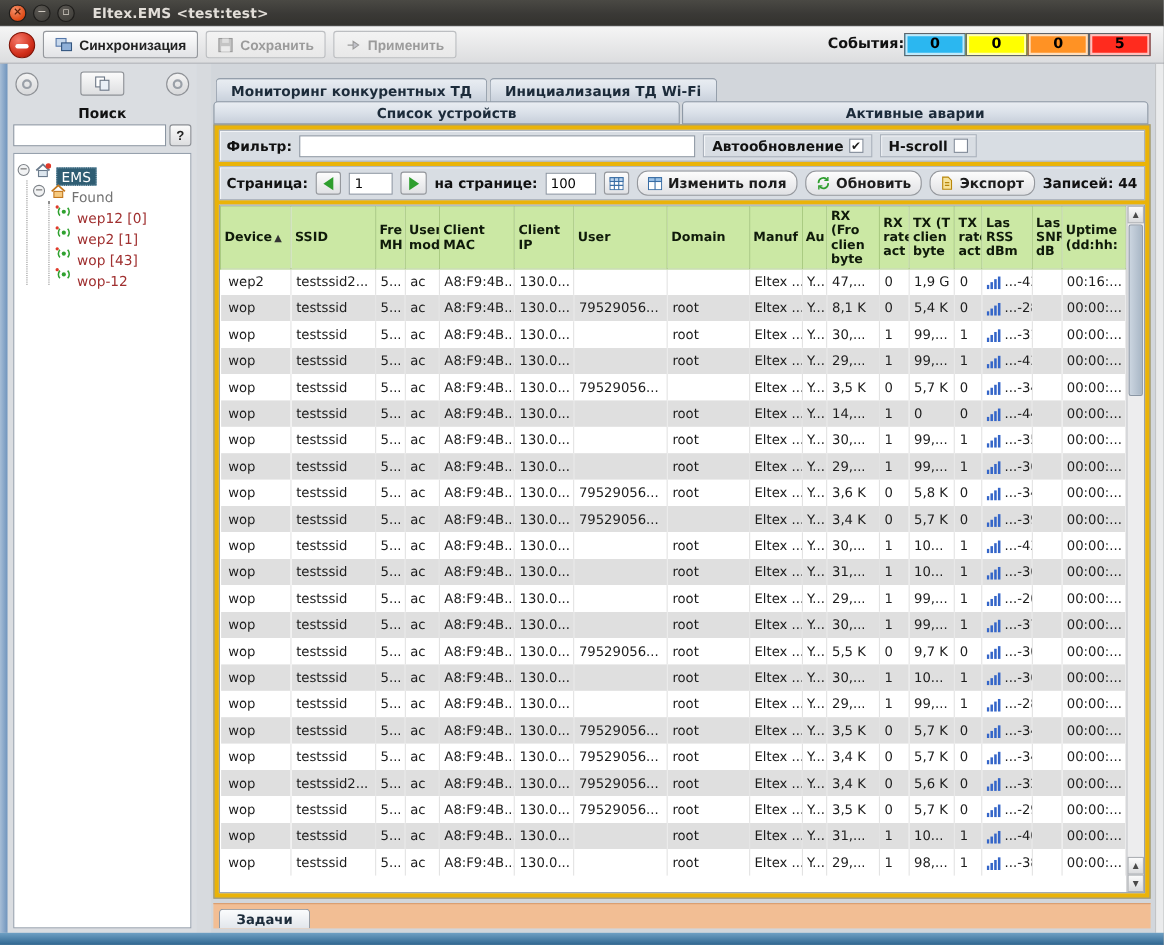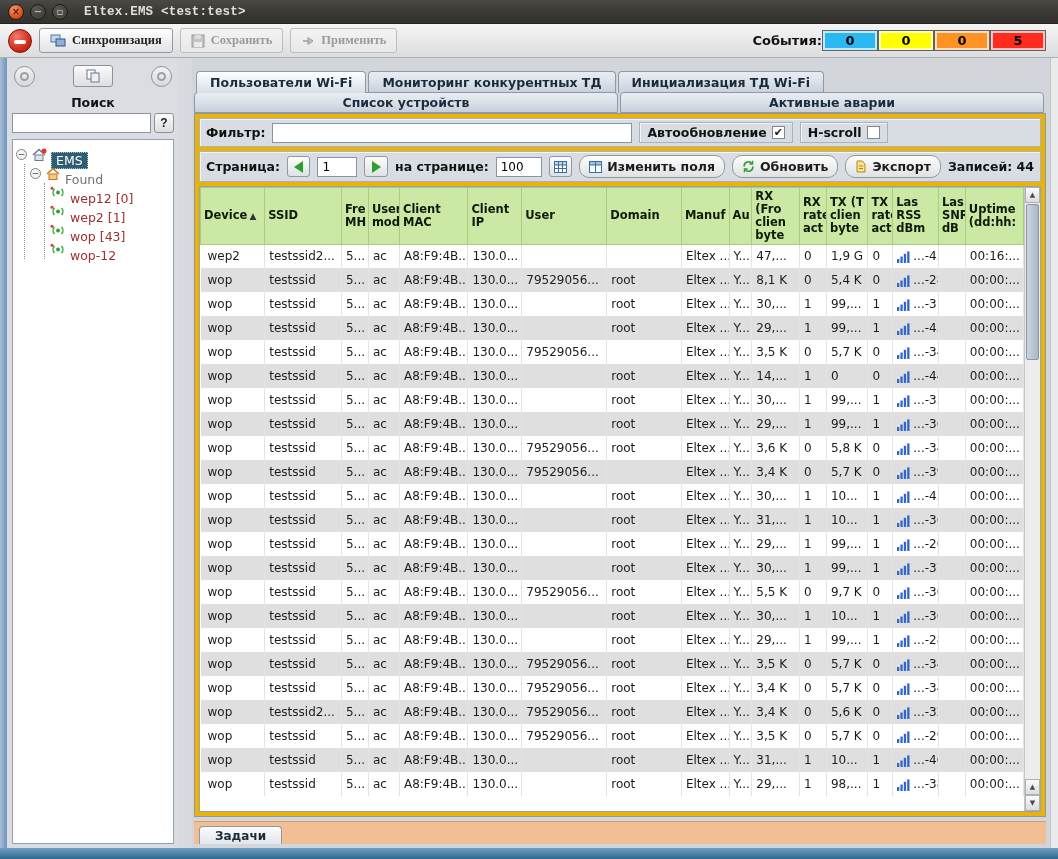--- a/index.html
+++ b/index.html
@@ -5,31 +5,31 @@
   *{margin:0;padding:0;box-sizing:border-box;}
   html,body{width:1058px;height:859px;overflow:hidden;}
   body{font-family:"DejaVu Sans","Liberation Sans",sans-serif;font-size:12px;background:#34332F;}
   .window{width:1058px;height:859px;display:flex;flex-direction:column;background:#D6D9DE;}
 
   
   .titlebar{height:24px;flex:0 0 auto;background:linear-gradient(#4A4944,#3A3936 55%,#33322E);display:flex;align-items:center;padding:0 8px;border-bottom:1px solid #23221F;}
   .winbtns{display:flex;gap:6px;margin-right:16px;}
   .winbtn{width:16px;height:16px;border-radius:50%;border:1px solid #1E1D1B;display:flex;align-items:center;justify-content:center;font-size:10px;line-height:1;color:#D8D3CA;background:radial-gradient(circle at 35% 30%,#5B5853,#3B3A36);cursor:default;}
   .winbtn.close{background:radial-gradient(circle at 35% 30%,#F5926B,#DE4A16 70%);color:#58200A;font-weight:bold;}
-  .title{color:#E2DED8;font-weight:bold;font-size:12.5px;letter-spacing:.2px;font-family:Liberation Mono, monospace;}
+  .title{color:#E2DED8;font-weight:bold;font-size:12.5px;letter-spacing:.2px;}
 
   
   .menubar{height:24px;flex:0 0 auto;background:#F1F0EE;border-bottom:1px solid #C6C4C0;display:flex;align-items:center;padding:0 4px;}
   .menu-item{padding:3px 9px;font-weight:bold;font-size:12.5px;color:#1E1E1E;cursor:default;}
 
   
   .toolbar{height:34px;flex:0 0 auto;background:linear-gradient(#F5F5F5,#DCDDDF);border-bottom:1px solid #ACAFB4;display:flex;align-items:center;padding:0 8px;gap:7px;}
   .tb-alarm{width:24px;height:24px;border-radius:50%;background:radial-gradient(circle at 35% 30%,#F4796A,#D2301C 60%,#9E1404);border:1px solid #7E1004;position:relative;flex:0 0 auto;}
   .tb-alarm::after{content:"";position:absolute;left:5px;top:10px;width:12px;height:4px;border-radius:2px;background:#FFF;}
-  .tb-btn{display:inline-flex;align-items:center;gap:6px;height:25px;padding:0 10px;background:linear-gradient(#FEFEFE,#E2E3E6);border:1px solid #95989D;border-radius:3px;font-family:Liberation Serif, serif;font-size:12.5px;font-weight:bold;color:#222;}
+  .tb-btn{display:inline-flex;align-items:center;gap:6px;height:25px;padding:0 10px;background:linear-gradient(#FEFEFE,#E2E3E6);border:1px solid #95989D;border-radius:3px;font-family:Liberation Sans, sans-serif;font-size:12.5px;font-weight:bold;color:#222;}
   .tb-btn.disabled{color:#9B9B9B;border-color:#BCBEC1;background:linear-gradient(#F3F3F3,#E8E8E8);}
   .tb-btn svg{flex:0 0 auto;}
   .events{margin-left:auto;display:flex;align-items:center;gap:0;padding-right:4px;}
   .events-label{font-weight:bold;font-size:13px;color:#111;}
   .counter{width:56px;height:21px;border:1px solid #5F6368;display:flex;align-items:center;justify-content:center;font-weight:bold;font-size:13px;color:#000;box-shadow:inset 0 0 0 2px rgba(255,255,255,.7);}
 
   
   .content{flex:1;display:flex;min-height:0;}
   .left-strip{width:7px;background:linear-gradient(90deg,#9FB8D2,#placeholder);background:linear-gradient(90deg,#A6BDD6,#6E93BC);}
   .right-strip{width:8px;background:#EAEBEC;border-left:1px solid #C2C4C6;}
@@ -255,21 +255,20 @@
             </div>
           </div>
         </div>
       </div>
     </div>
 
     <div class="divider"></div>
 
     <div class="main">
       <div class="tabs-top">
-        <div class="tab active">Пользователи Wi-Fi</div>
         <div class="tab">Мониторинг конкурентных ТД</div>
         <div class="tab">Инициализация ТД Wi-Fi</div>
       </div>
       <div class="tabs-second">
         <div class="tab2">Список устройств</div>
         <div class="tab2">Активные аварии</div>
       </div>
 
       <div class="panel">
 

